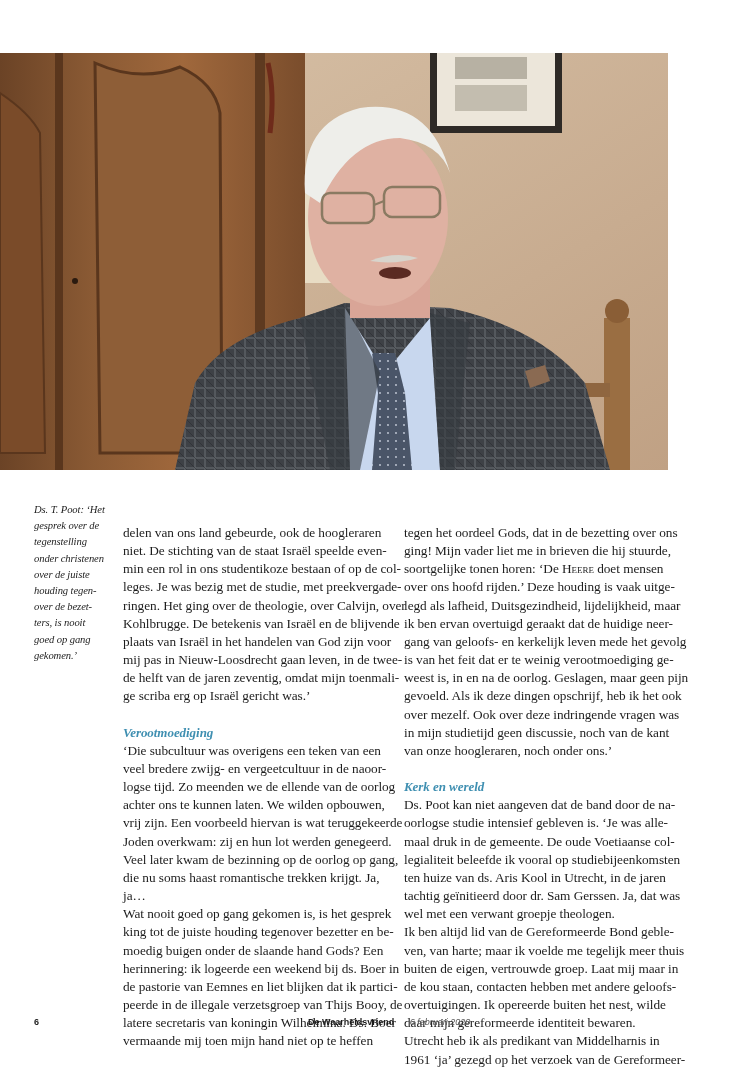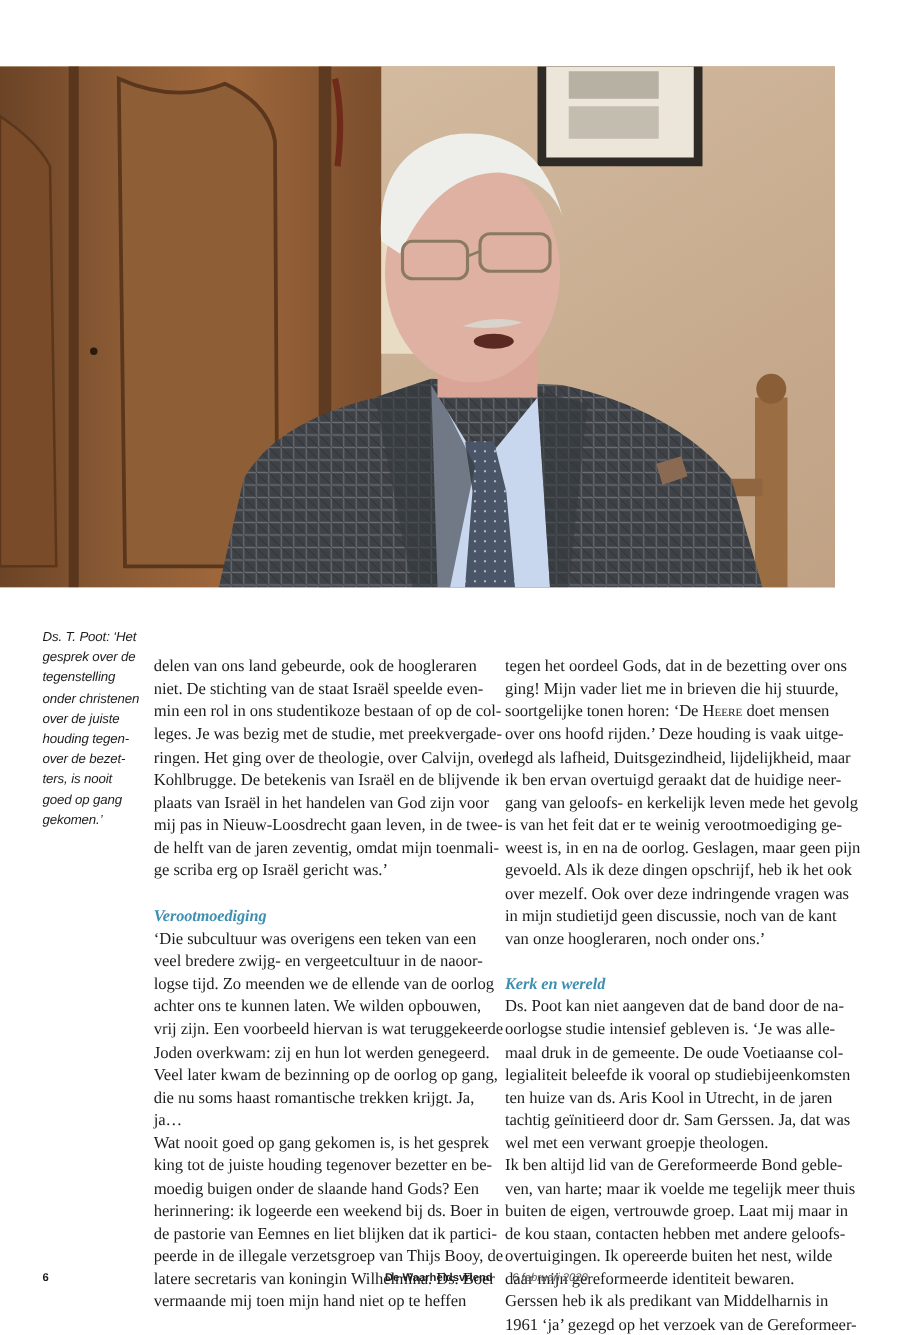--- a/index.html
+++ b/index.html
@@ -7,21 +7,21 @@
       width: 738px; height: 1068px; background: #ffffff; position: relative; overflow: hidden;
       font-family: "DejaVu Serif", "Liberation Serif", serif; color: #1c1c1c;
     }
     .photo {
       position: absolute; left: 0; top: 53px; width: 668px; height: 417px; overflow: hidden;
       background: #c8a888;
     }
     .photo svg { display: block; width: 100%; height: 100%; }
     .caption {
       position: absolute; left: 34px; top: 502px; width: 84px;
-      font-family: Liberation Sans, sans-serif; font-style: italic;
+      font-family: Liberation Serif, serif; font-style: italic;
       font-size: 10.6px; line-height: 16.2px; color: #1c1c1c; letter-spacing: -0.1px;
     }
     .col {
       position: absolute; top: 524px; width: 282px;
       font-family: "Liberation Serif", "DejaVu Serif", serif;
       font-size: 13.3px; line-height: 18.15px; color: #1c1c1c; letter-spacing: -0.05px;
     }
     .col1 { left: 123px; }
     .col2 { left: 404px; width: 280px; }
     .col p { margin: 0; white-space: nowrap; }
@@ -189,21 +189,21 @@
     <p>tachtig geïnitieerd door dr. Sam Gerssen. Ja, dat was</p>
     <p>wel met een verwant groepje theologen.</p>
   </div>
   <div>
     <p>Ik ben altijd lid van de Gereformeerde Bond geble-</p>
     <p>ven, van harte; maar ik voelde me tegelijk meer thuis</p>
     <p>buiten de eigen, vertrouwde groep. Laat mij maar in</p>
     <p>de kou staan, contacten hebben met andere geloofs-</p>
     <p>overtuigingen. Ik opereerde buiten het nest, wilde</p>
     <p>daar mijn gereformeerde identiteit bewaren.</p>
-    <p>Gerssen heb ik als predikant van Middelharnis in</p>
+    <p>Utrecht heb ik als predikant van Middelharnis in</p>
     <p>1961 ‘ja’ gezegd op het verzoek van de Gereformeer-</p>
     <p>de Bond en de IZB om bij ‘Kerk en wereld’ te gaan</p>
   </div>
 </div>
 
 <div class="footer">
   <span class="pagenum">6</span>
   <span class="footer-center">
     <span class="pub">De Waarheidsvriend</span>
     <span class="date">6 februari 2020</span>

